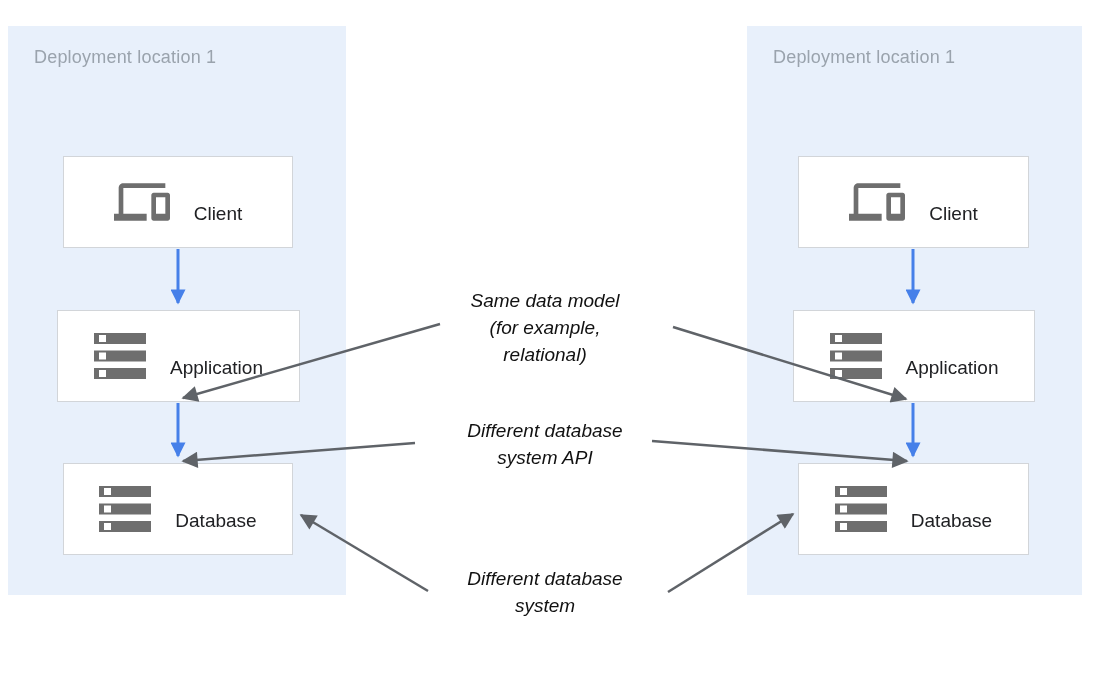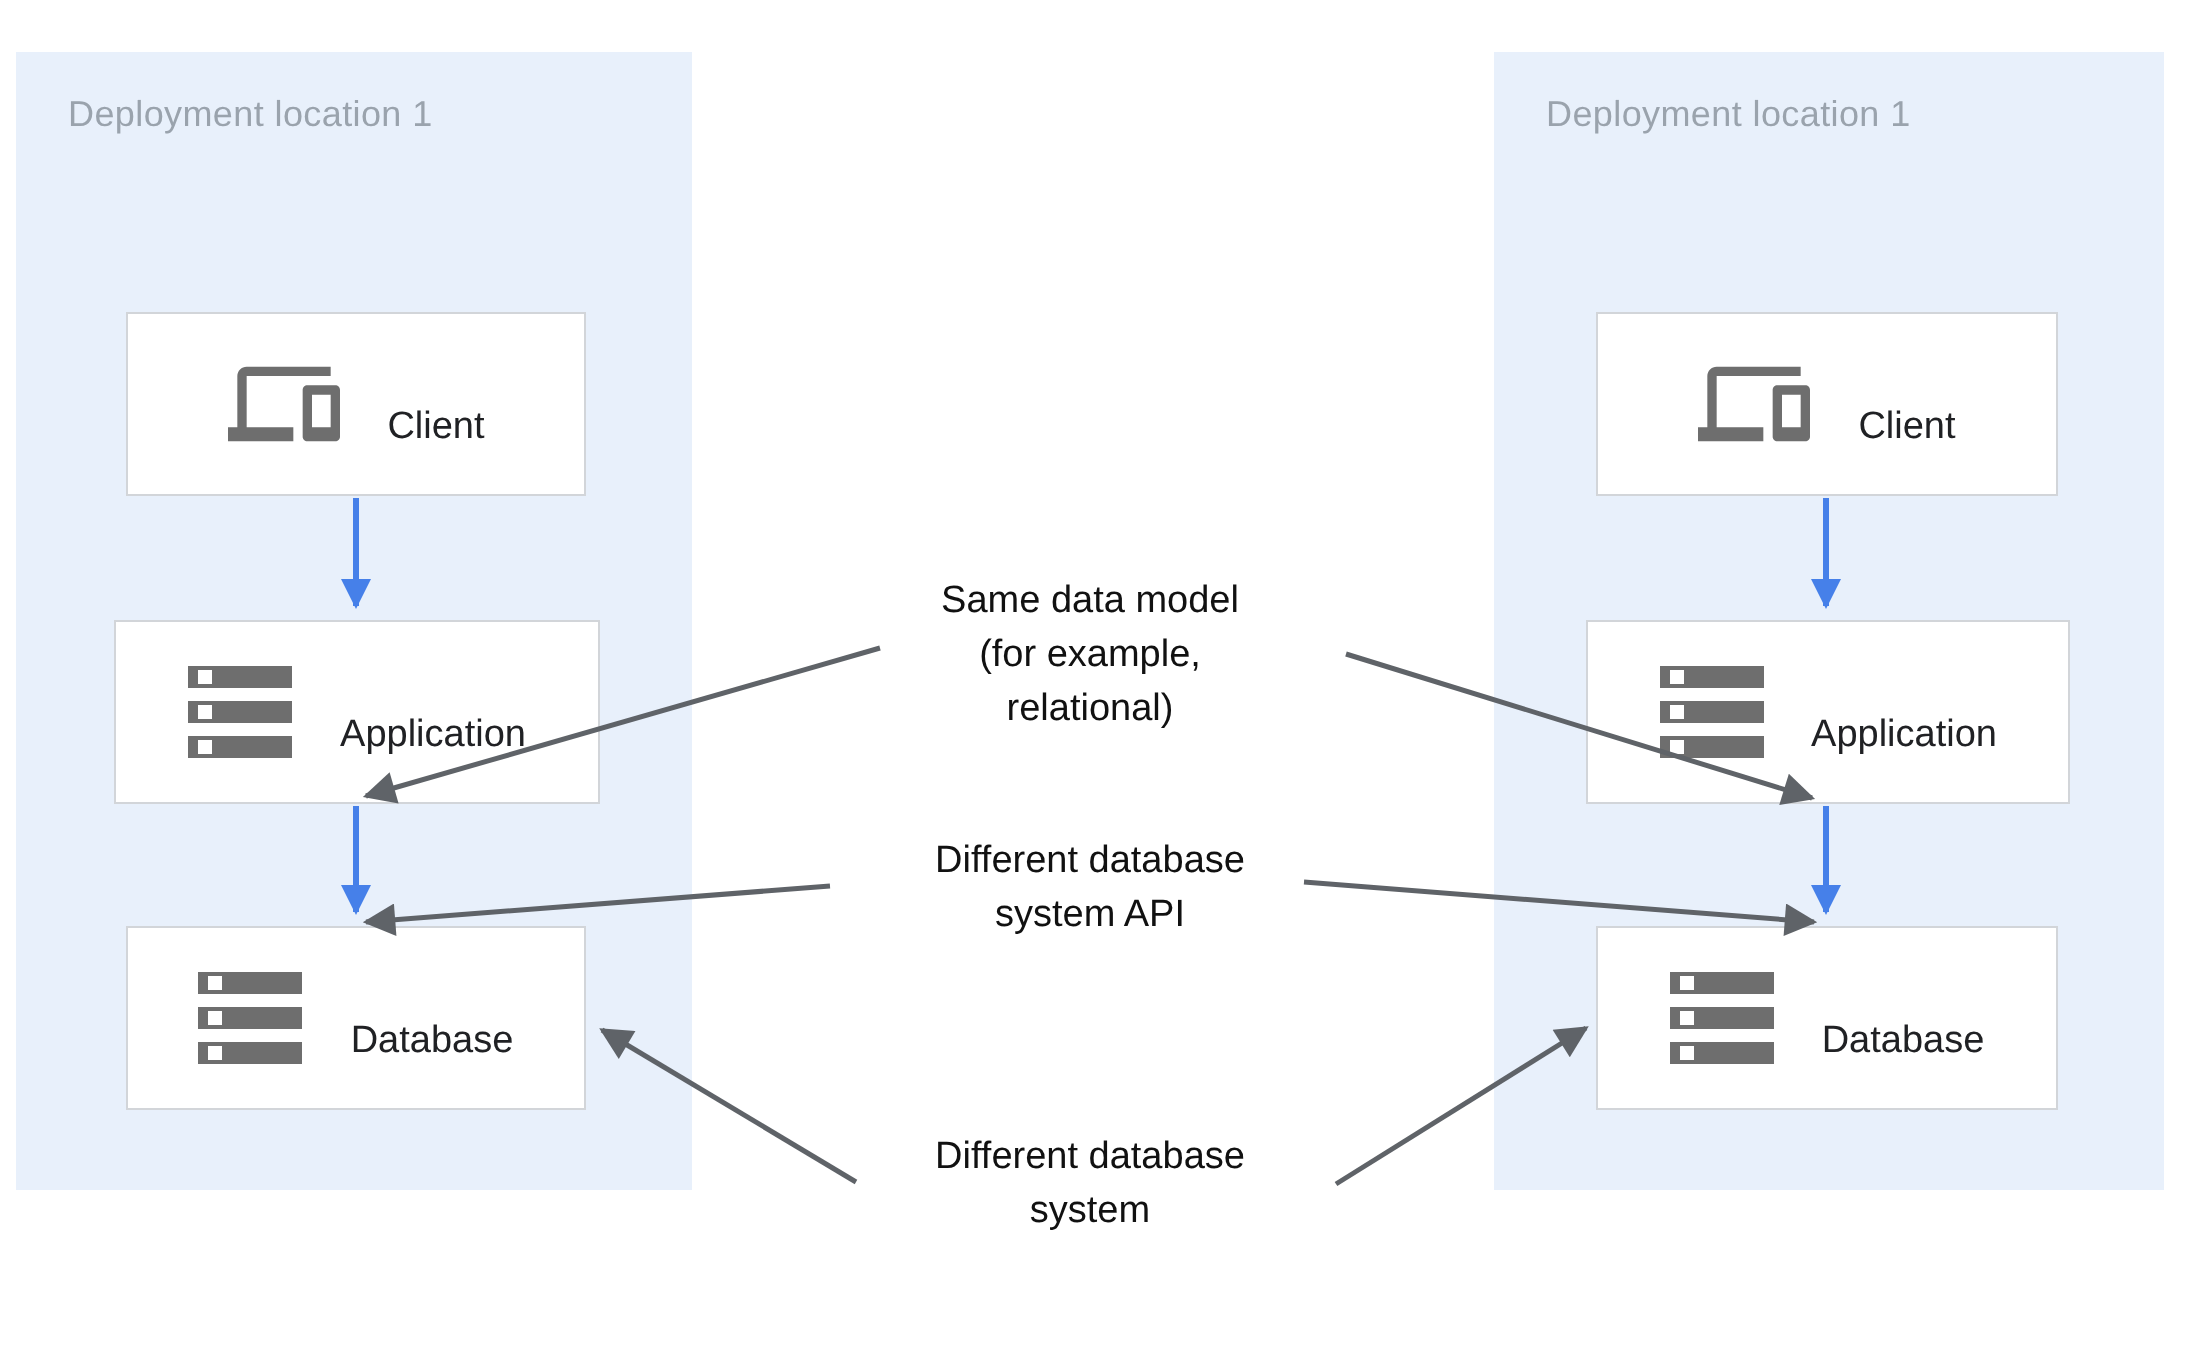--- a/index.html
+++ b/index.html
@@ -16,21 +16,21 @@
   body{font-family:"Liberation Sans", sans-serif;}
   .canvas{position:relative;width:1106px;height:684px;background:#fff;overflow:hidden;padding-left:44px;}
   .region{position:absolute;background:var(--region_bg);}
   .region-title{position:absolute;left:26px;top:21px;font-size:18px;letter-spacing:.2px;color:var(--region_title);}
   .node{position:absolute;background:var(--node_bg);border:1px solid var(--node_border);
         display:flex;align-items:center;justify-content:center;gap:24px;box-sizing:border-box;}
   .node-label{font-size:19px;color:var(--text_dark);margin-top:24px;}
   .icon svg{display:block;}
   .icon .g{fill:var(--icon_gray);}
   .annotation{position:absolute;width:250px;text-align:center;font-size:19px;line-height:27px;
-              color:#111;white-space:pre-line;}
+              color:#111;white-space:pre-line;font-style:italic;}
   .arrows{position:absolute;left:0;top:0;pointer-events:none;}
   .flow-line{stroke:var(--flow_arrow_blue);stroke-width:3;}
   .ann-line{stroke:var(--annotation_arrow_gray);stroke-width:2.5;}
   #bluehead path{fill:var(--flow_arrow_blue);}
   #grayhead path{fill:var(--annotation_arrow_gray);}
 </style>
 </head>
 <body>
 
 <div class="canvas">

